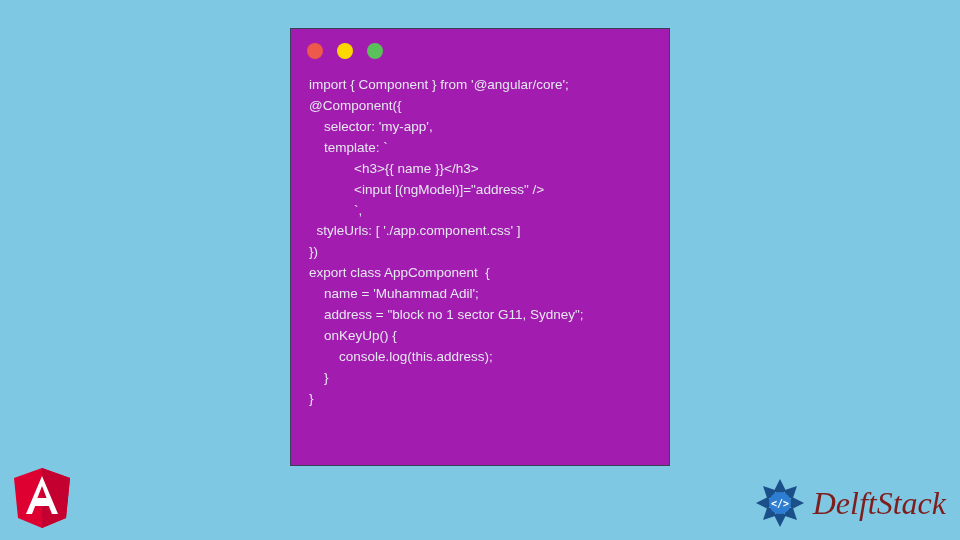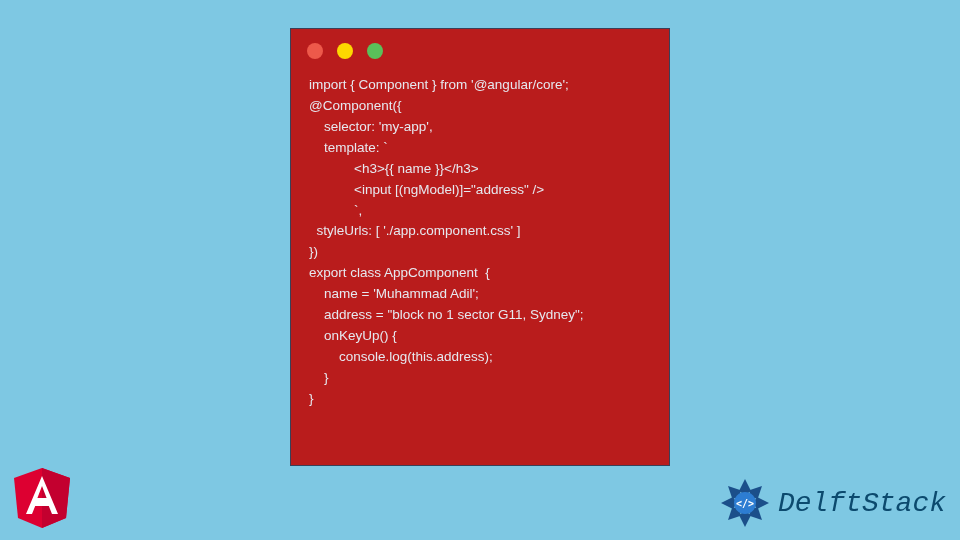--- a/index.html
+++ b/index.html
@@ -10,21 +10,21 @@
     font-family: -apple-system, BlinkMacSystemFont, "Segoe UI", Arial, sans-serif;
     position: relative;
     overflow: hidden;
   }
   .code-window {
     position: absolute;
     left: 290px;
     top: 28px;
     width: 380px;
     height: 438px;
-    background: #b91c1c;
+    background: #a21caf;
     border: 1px solid #3a4058;
   }
   .traffic-lights {
     display: flex;
     gap: 14px;
     padding: 14px 16px 8px 16px;
   }
   .dot {
     width: 16px;
     height: 16px;
@@ -50,24 +50,24 @@
   }
   .delftstack {
     position: absolute;
     right: 14px;
     bottom: 10px;
     display: flex;
     align-items: center;
     gap: 6px;
   }
   .delftstack .txt {
-    font-family: Liberation Mono, monospace;
+    font-family: Liberation Serif, serif;
     font-style: italic;
-    font-size: 28px;
-    color: #0c4a6e;
+    font-size: 32px;
+    color: #7f1d1d;
     font-weight: 500;
   }
   .delftstack svg { width: 54px; height: 54px; }
 </style>
 </head>
 <body>
 
 <div class="code-window">
   <div class="traffic-lights">
     <span class="dot red"></span>

